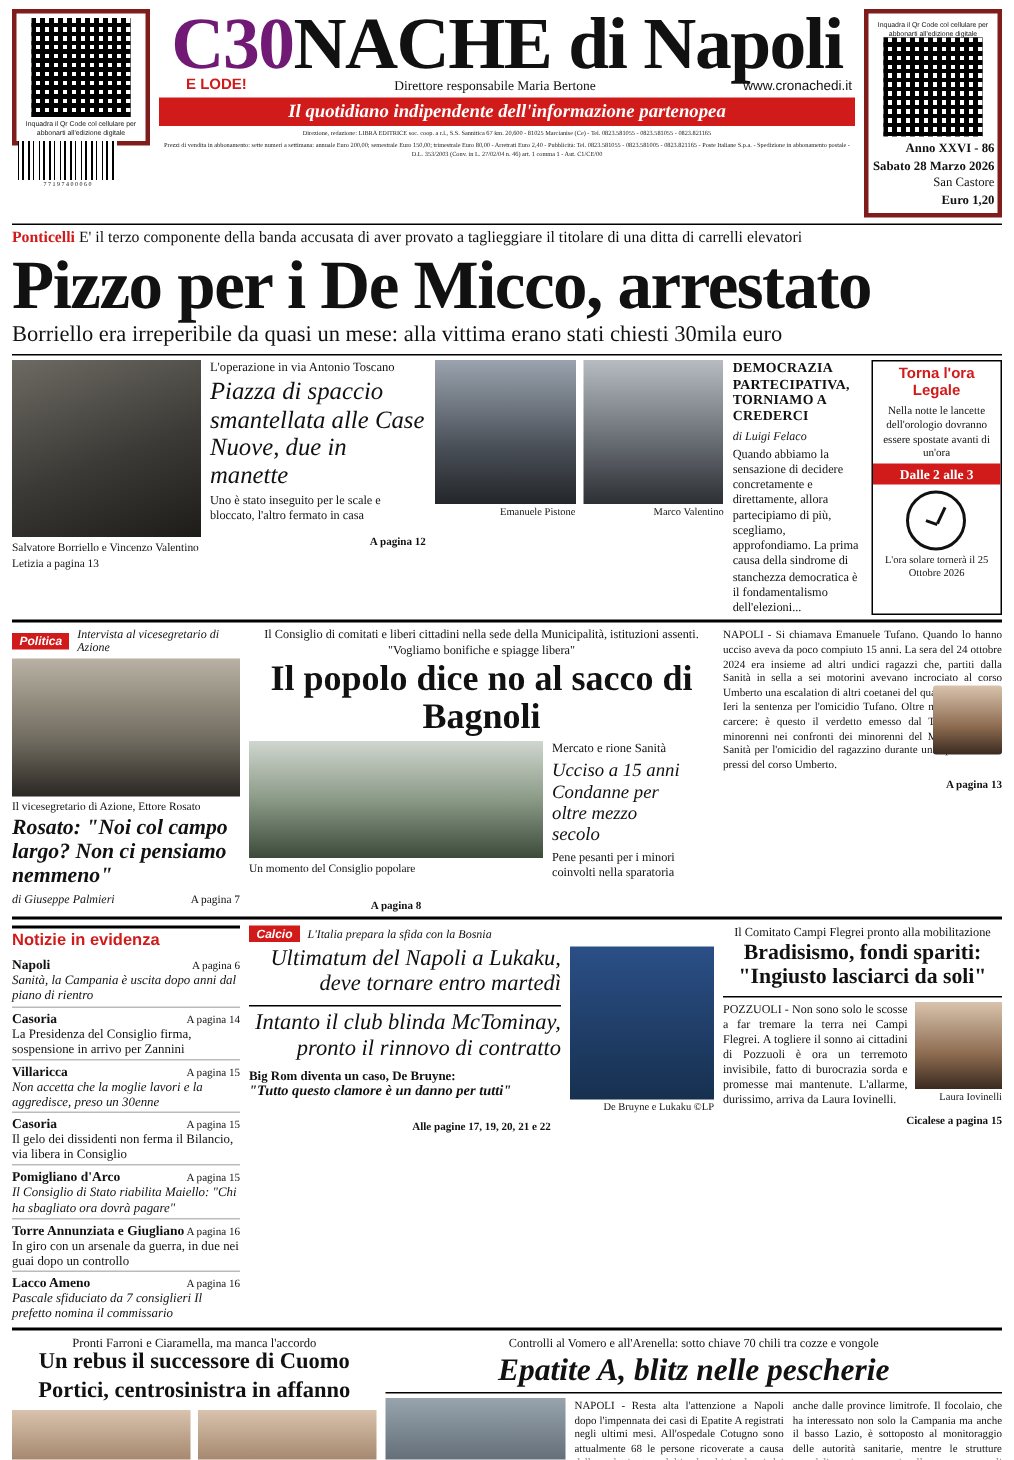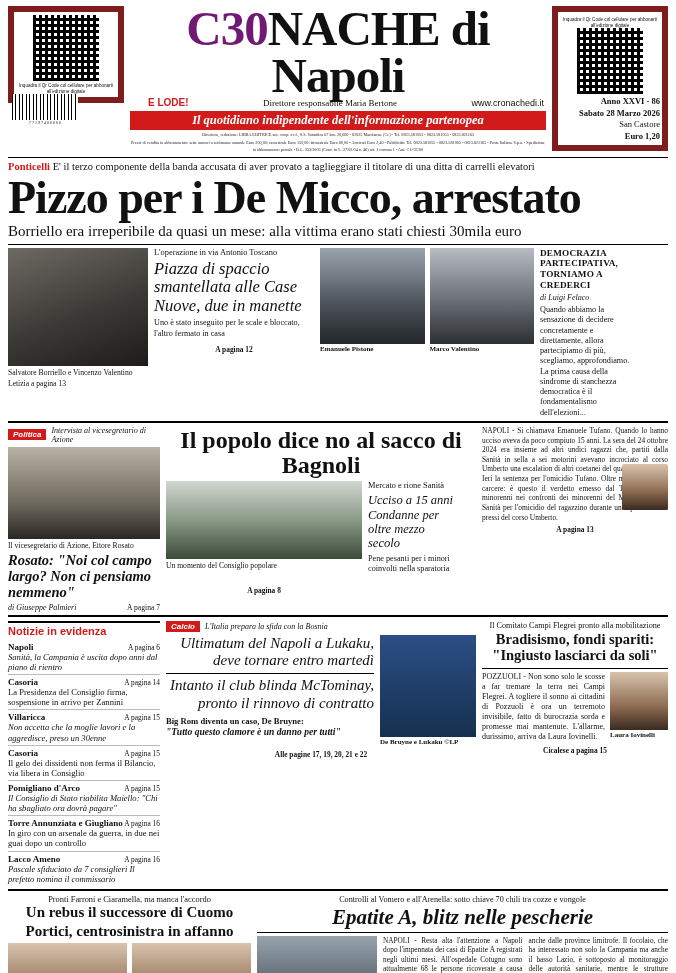--- a/index.html
+++ b/index.html
@@ -8,21 +8,21 @@
     width: 676px; height: 973px;
     background: #fff;
     font-family: "Liberation Serif", serif;
     color: #111;
     overflow: hidden;
   }
   .page { width:676px; height:973px; padding:6px 8px; position:relative; }
 
   
   .masthead { display:flex; align-items:flex-start; gap:6px; }
-  .qr-box { width:116px; border:6px solid #7f1d1d; padding:3px 2px; text-align:center; }
+  .qr-box { width:92px; border:3px solid #7f1d1d; padding:3px 2px; text-align:center; }
   .qr { width:66px; height:66px; margin:0 auto; background:
      repeating-linear-gradient(90deg,#000 0 3px,#fff 3px 6px),
      repeating-linear-gradient(0deg,#000 0 3px,transparent 3px 6px);
      background-blend-mode: multiply; }
   .qr-cap { font-size:4.6px; line-height:1.25; margin-top:2px; font-family:"Liberation Sans",sans-serif; }
   .mast-center { flex:1; text-align:center; }
   .logo { font-family:"Liberation Serif", serif; font-weight:bold; font-size:49px; line-height:0.95; letter-spacing:-1px; }
   .logo .red { color:#701a75; }
   .logo-sub { display:flex; justify-content:space-between; align-items:flex-end; margin-top:-2px; padding:0 2px; }
   .lode { color:#d11a1a; font-weight:bold; font-size:10px; font-family:"Liberation Sans",sans-serif;padding-left:16px; }
@@ -99,24 +99,24 @@
   .sport-title { font-size:15px; font-weight:normal; line-height:1.15;text-align:right; }
   .sport-title.ital { font-style:italic; }
   .col-right2 { width:186px; }
   .brad-h { font-size:14.5px; font-weight:bold; line-height:1.1; }
   .pozz { font-size:8px; line-height:1.25; }
 
   .bottom { display:flex; gap:6px; margin-top:4px; }
   .bl { width:243px; }
   .br { flex:1; }
   .epa-h { font-size:21px; font-weight:bold; font-style:italic; text-align:center; line-height:1.05; margin:2px 0; }
-  .pag-right { text-align:center; font-size:7.4px; font-weight:bold; }
+  .pag-right { text-align:right; font-size:7.4px; font-weight:bold; }
   .pag-center { text-align:center; font-size:7.4px; font-weight:bold; }
   .photo-row { display:flex; gap:5px; }
-  .mini-cap { font-size:7px; text-align:left; margin-top:1px;font-weight:bold; }
+  .mini-cap { font-size:7px; text-align:right; margin-top:1px; }
   .bluefield { background:linear-gradient(180deg,#2b4f86 0%,#16304f 100%); }
   .face { background:linear-gradient(180deg,#d9c3ad 0%,#8c6b50 60%,#3a2a20 100%); }
   .faceB { background:linear-gradient(180deg,#c9cfd6 0%,#7b848d 55%,#2e3338 100%); }
   .room { background:linear-gradient(180deg,#b9b2a4 0%,#6f6a5e 60%,#2a2824 100%); }
   .street { background:linear-gradient(180deg,#97a3ad 0%,#55606a 55%,#242a30 100%); }
   .sign { background:linear-gradient(180deg,#cfd6cf 0%,#8b9a87 50%,#3c4a3a 100%); }
 </style>
 </head>
 <body>
 
@@ -193,40 +193,48 @@
         <div class="mini-cap">Marco Valentino</div>
       </div>
     </div>
 
     <div class="col-d">
       <div class="democrazia">DEMOCRAZIA PARTECIPATIVA, TORNIAMO A CREDERCI</div>
       <div class="byline">di Luigi Felaco</div>
       <div class="body-s">Quando abbiamo la sensazione di decidere concretamente e direttamente, allora partecipiamo di più, scegliamo, approfondiamo. La prima causa della sindrome di stanchezza democratica è il fondamentalismo dell'elezioni...</div>
     </div>
 
+    <div class="col-e">
+      <div class="ora-title">Torna l'ora Legale</div>
+      <div class="ora-text">Nella notte le lancette dell'orologio dovranno essere spostate avanti di un'ora</div>
+      <div class="ora-band">Dalle 2 alle 3</div>
+      <div class="clock"></div>
+      <div class="ora-foot">L'ora solare tornerà il 25 Ottobre 2026</div>
+    </div>
   </div>
 
   <hr class="rule2">
 
   <div class="mid">
     <div class="mid-left">
       <div class="tag-row">
         <span class="tag">Politica</span>
         <span>Intervista al vicesegretario di Azione</span>
       </div>
       <div class="photo room" style="height:92px;margin-top:3px"></div>
       <div class="cap">Il vicesegretario di Azione, Ettore Rosato</div>
       <div class="rosato-t" style="margin-top:3px">Rosato: "Noi col campo largo? Non ci pensiamo nemmeno"</div>
       <div class="cap-row">
         <span class="small-ital">di Giuseppe Palmieri</span>
         <span class="pag">A pagina 7</span>
       </div>
     </div>
 
     <div class="mid-center">
+      <div class="kicker">Il Consiglio di comitati e liberi cittadini nella sede della Municipalità, istituzioni assenti. "Vogliamo bonifiche e spiagge libera"</div>
       <div class="bagnoli-h">Il popolo dice no al sacco di Bagnoli</div>
       <div style="display:flex;gap:6px">
         <div style="width:196px">
           <div class="photo sign" style="height:78px"></div>
           <div class="cap">Un momento del Consiglio popolare</div>
           <div class="pag-center" style="margin-top:16px">A pagina 8</div>
         </div>
         <div style="width:90px">
           <div class="occ-small">Mercato e rione Sanità</div>
           <div style="font-style:italic;font-size:12.5px;line-height:1.15">Ucciso a 15 anni Condanne per oltre mezzo secolo</div>

